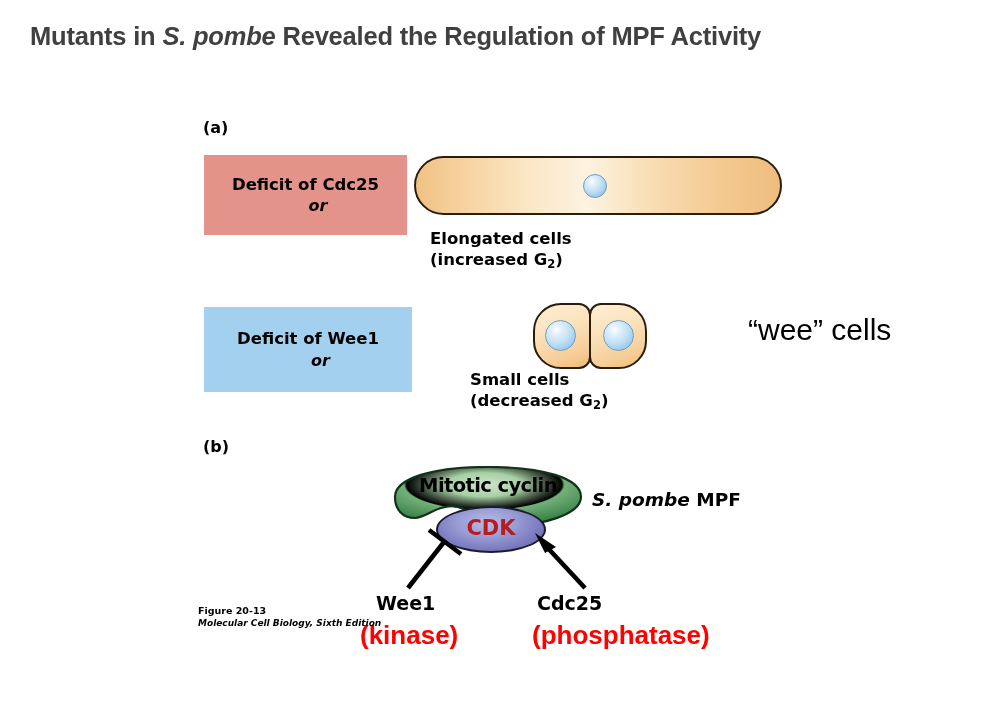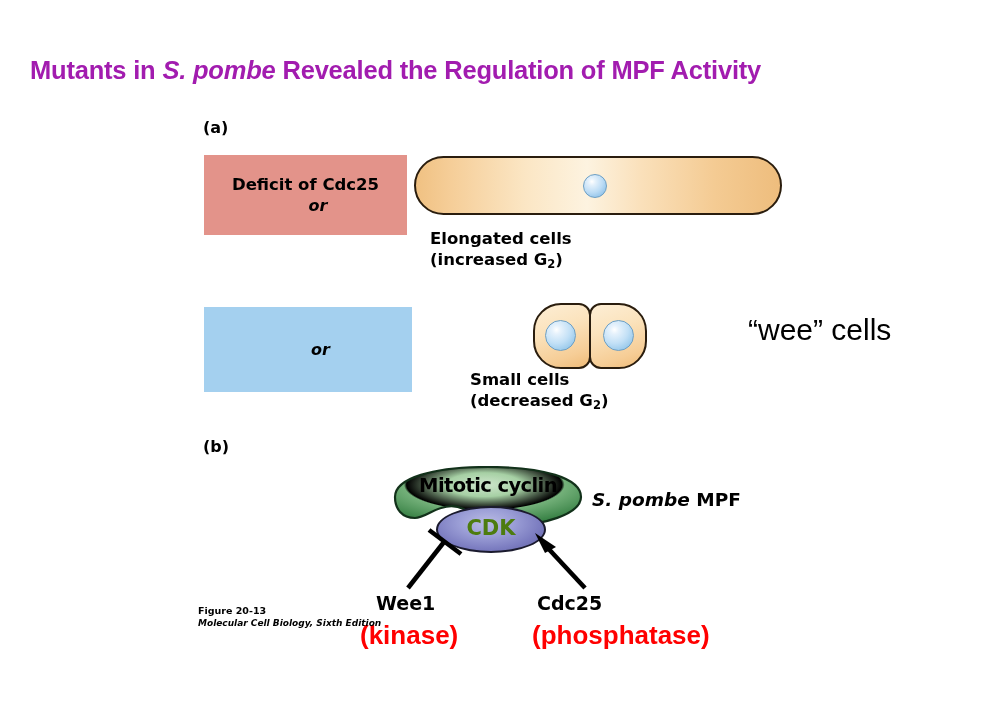--- a/index.html
+++ b/index.html
@@ -19,22 +19,21 @@
   
   #slide-title {
     position: absolute;
     left: 30px;
     top: 22px;
     width: 935px;
     font-size: 25.5px;
     font-weight: bold;
     letter-spacing: -0.2px;
     white-space: nowrap;
-    color: #a21caf;
-    margin-top: 34px;
+    color: #404040;
   }
   #slide-title .sci {
     font-style: italic;
   }
 
   
   .panel-letter {
     position: absolute;
     font-size: 16px;
     font-weight: bold;
@@ -239,21 +238,21 @@
   #cdk-label {
     position: absolute;
     left: 43px;
     top: 50px;
     width: 110px;
     text-align: center;
     font-family: "DejaVu Sans", sans-serif;
     font-weight: bold;
     font-size: 21px;
     letter-spacing: 0px;
-    color: #4d7c0f;
+    color: #b91c1c;
     z-index: 4;
   }
 
   #spombe-mpf-label {
     position: absolute;
     left: 592px;
     top: 489px;
     font-family: "DejaVu Sans", sans-serif;
     font-weight: bold;
     font-size: 18.5px;
@@ -328,20 +327,21 @@
 <div id="elongated-cell">
   <div id="elongated-nucleus"></div>
 </div>
 
 <div class="cell-caption" id="elongated-caption">
   <div>Elongated cells</div>
   <div><span>(increased G</span><sub>2</sub><span>)</span></div>
 </div>
 
 <div class="cond-box" id="cond-box-blue">
+  <div>Deficit of Wee1</div>
   <div class="orword">or</div>
 </div>
 
 <div id="small-cells-group">
   <div class="small-cell" id="small-cell-left"></div>
   <div class="small-cell" id="small-cell-right"></div>
   <div class="small-nucleus" id="small-nucleus-left"></div>
   <div class="small-nucleus" id="small-nucleus-right"></div>
 </div>
 

